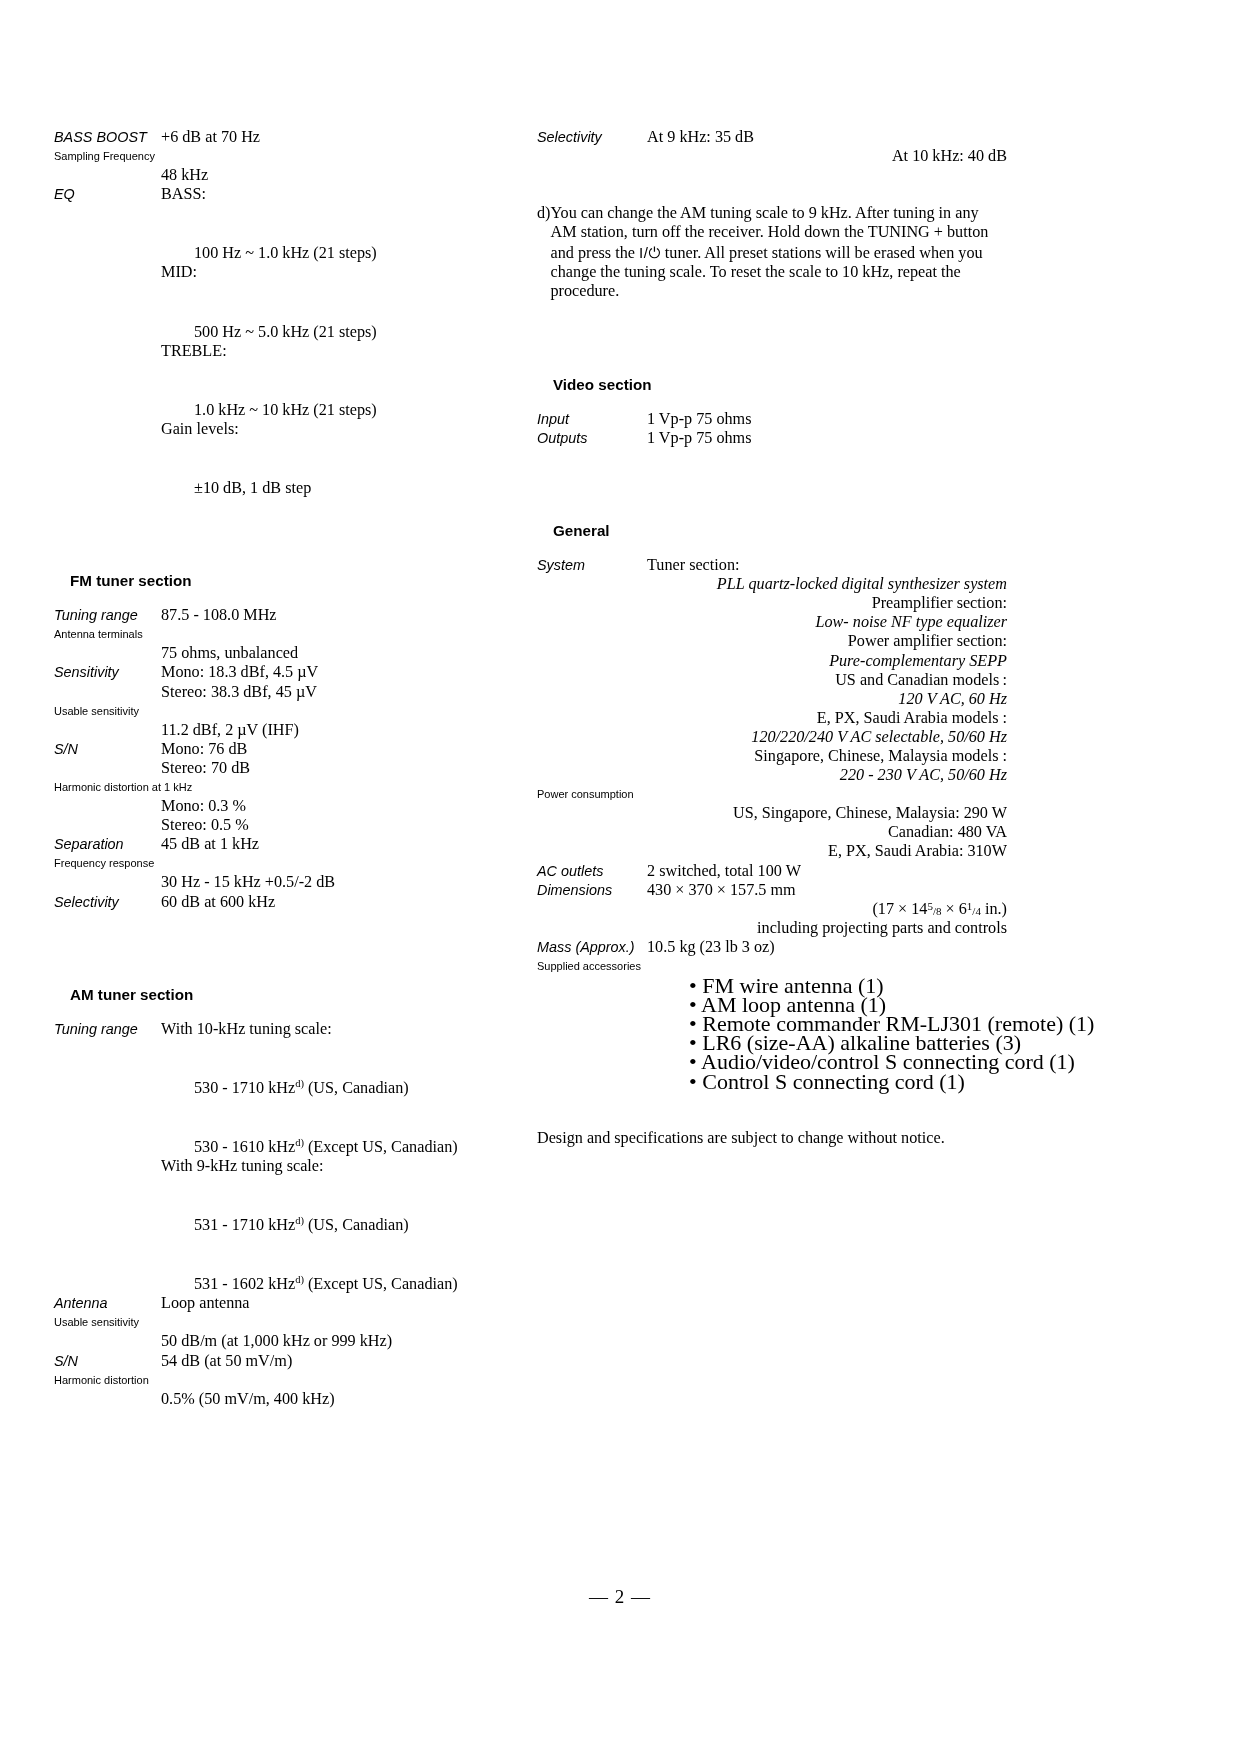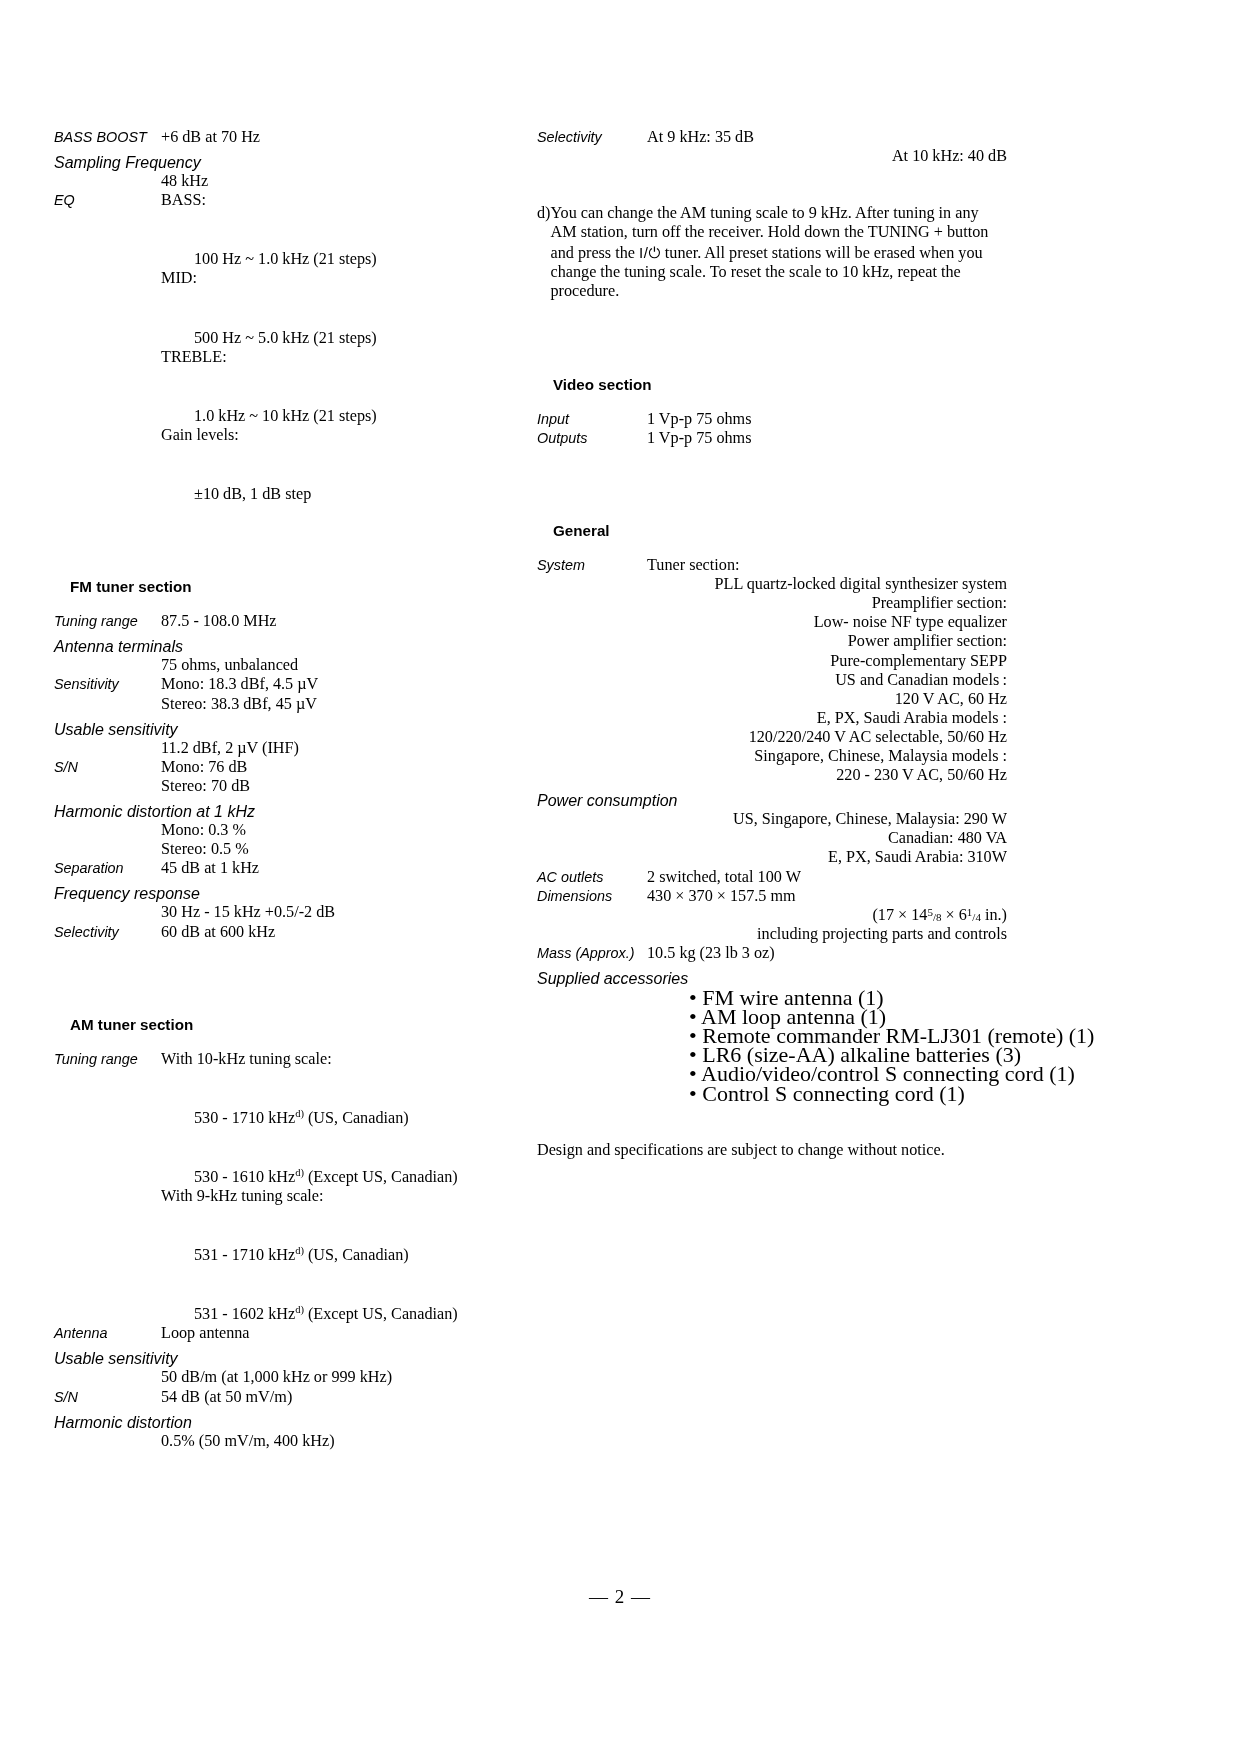--- a/index.html
+++ b/index.html
@@ -48,28 +48,26 @@
   }
   .val-block {
     font-family: "Liberation Serif", serif;
     font-size: 16.2px;
     line-height: 19.1px;
     margin-left: 107px;
   }
   .val-block-r { margin-left: 60px; text-align: right; }
   .indent1 { padding-left: 0; }
   .indent2 { padding-left: 33px; margin-top: 40px; }
-  .indent3 { padding-left: 42px; }
+  .indent3 { padding-left: 42px; font-style: italic; }
 
   .label-full {
     font-family: "Liberation Sans", sans-serif;
-    font-style: italic;
-    font-size: 16px;
-    line-height: 19.1px;
-    margin-top: 6px;
+    font-size: 11px;
+    line-height: 19.1px;
   }
 
   h2.section {
     font-family: "Liberation Sans", sans-serif;
     font-weight: bold;
     font-size: 15.2px;
     line-height: 19.1px;
     margin: 16px;
     padding: 0;
   }

